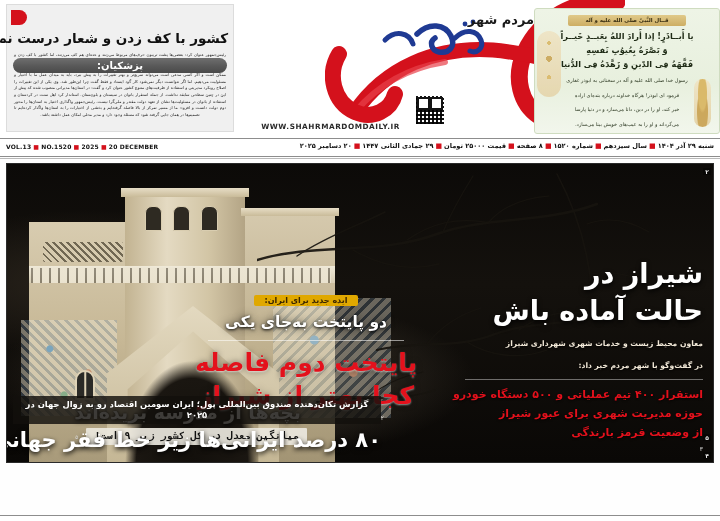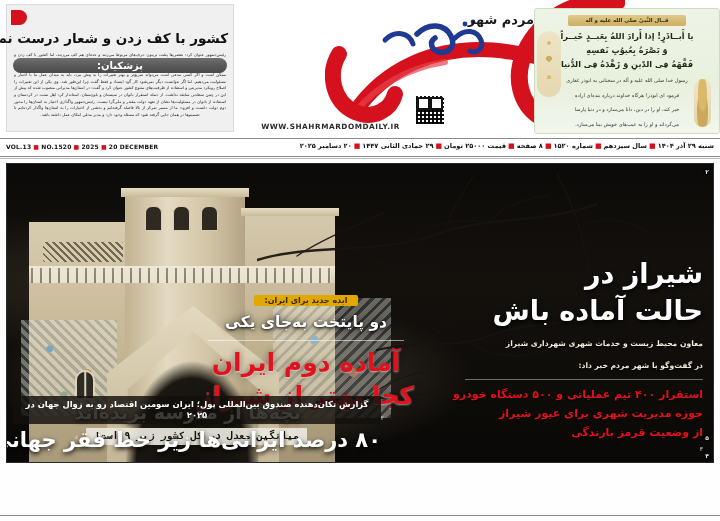--- a/index.html
+++ b/index.html
@@ -560,21 +560,21 @@
         <path d="M300 10 C318 44 330 82 334 120" stroke-width="1.6"></path>
         <path d="M330 60 C352 52 372 56 392 68" stroke-width="1.1"></path>
         <path d="M334 110 C356 106 380 112 400 124" stroke-width="1.1"></path>
       </g>
     </svg>
 
     <div class="overlay-center">
       <div class="oc-kicker">ایده جدید برای ایران:</div>
       <div class="oc-head">دو پایتخت به‌جای یکی</div>
       <div class="oc-rule"></div>
-      <div class="oc-red">آماده دوم ایران</div>
+      <div class="oc-red">پایتخت دوم فاصله</div>
       <div class="oc-red">کجا بهتر از شیراز</div>
       <div class="oc-page">۲</div>
     </div>
 
     <div class="overlay-right">
       <div class="or-head">شیراز در</div>
       <div class="or-head">حالت آماده باش</div>
       <div class="or-sub">معاون محیط زیست و خدمات شهری شهرداری شیراز</div>
       <div class="or-sub">در گفت‌وگو با شهر مردم خبر داد:</div>
       <div class="or-sep"></div>

